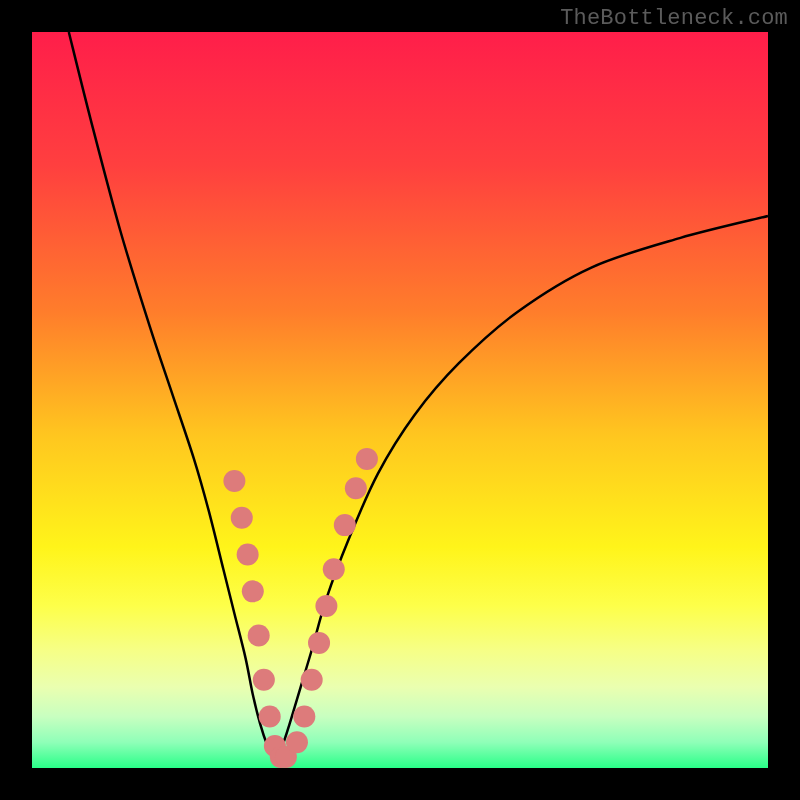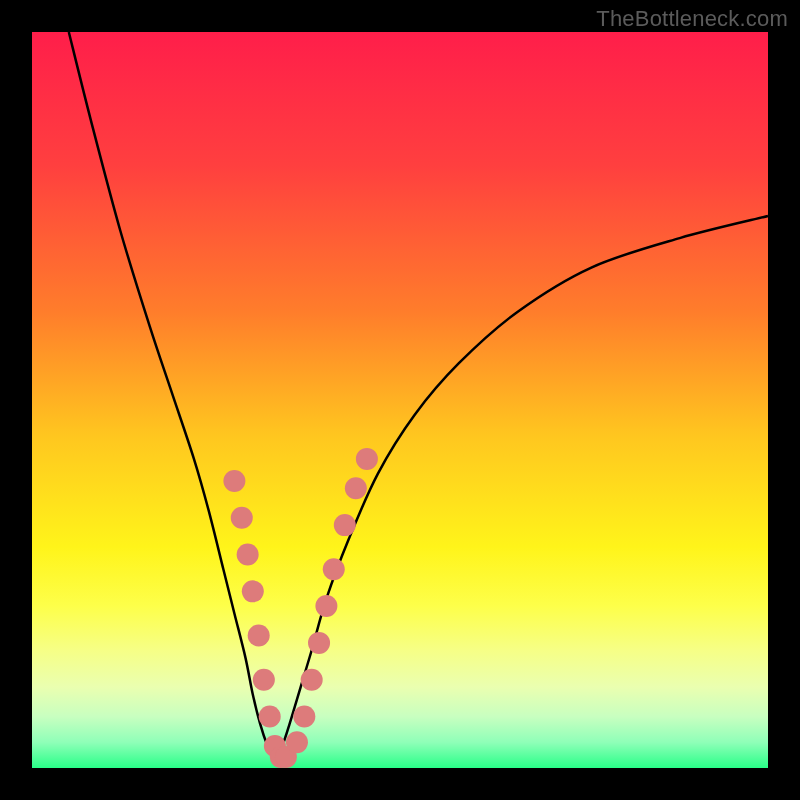--- a/index.html
+++ b/index.html
@@ -8,20 +8,21 @@
     width: 800px;
     height: 800px;
     background: #000;
     overflow: hidden;
     font-family: Arial, Helvetica, sans-serif;
   }
   #stage {
     position: relative;
     width: 800px;
     height: 570px;
+    font-family: Liberation Mono, monospace;
   }
   #plot-area {
     position: absolute;
     left: 32px;
     top: 32px;
     width: 736px;
     height: 736px;
   }
   #gradient-bg {
     position: absolute;

